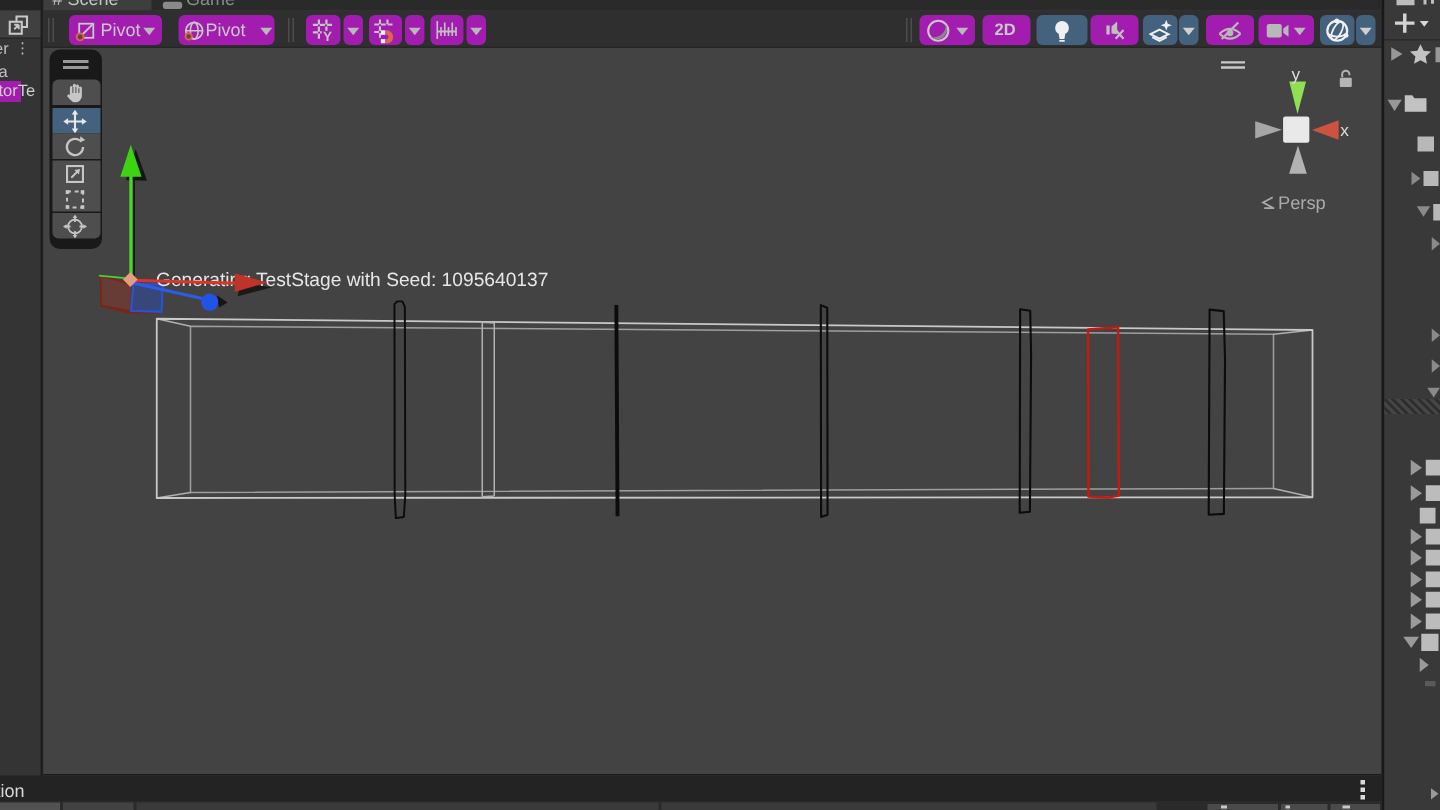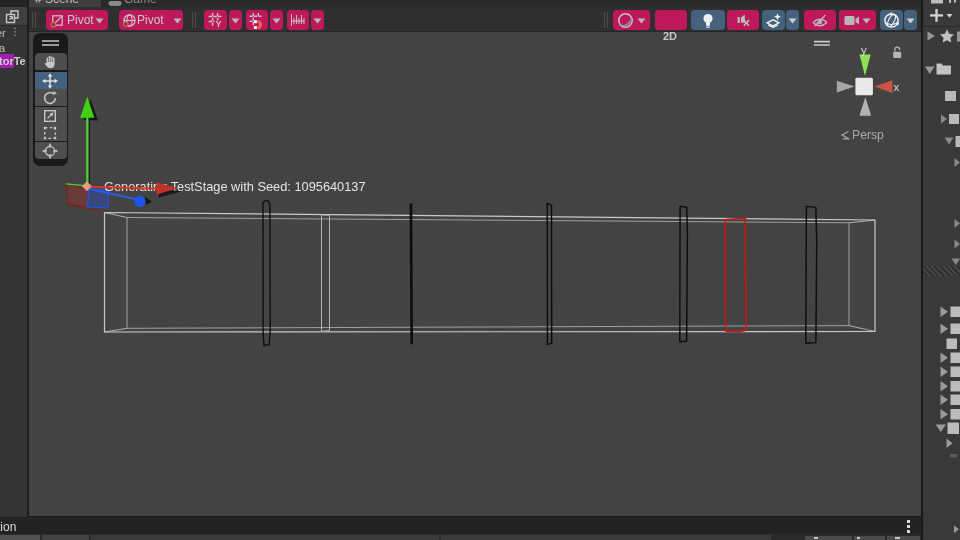--- a/index.html
+++ b/index.html
@@ -19,21 +19,21 @@
     <svg class="abs" style="left:5px;top:9px;" width="15" height="15" viewBox="0 0 15 15">
       <rect x="1.5" y="5.5" width="8" height="8" fill="none" stroke="#c8c8c8" stroke-width="1.4"></rect>
       <path d="M6 5.5 L6 2 L13 2 L13 9 L9.5 9" fill="none" stroke="#c8c8c8" stroke-width="1.4"></path>
       <path d="M4.5 10.5 L7.5 7.5 M7.5 7.5 l-3 0 M7.5 7.5 l0 3" stroke="#c8c8c8" stroke-width="1.2" fill="none"></path>
     </svg>
     <div class="abs" style="left:0;top:26px;width:28px;height:13px;color:#bdbdbd;font-size:11px;">
       <span style="position:absolute;left:-4px;top:1px;">er</span>
       <span style="position:absolute;left:10px;top:0px;font-size:10px;letter-spacing:0;">⋮</span>
     </div>
     <div class="abs" style="left:-1px;top:42px;color:#c0c0c0;font-size:11px;">a</div>
-    <div class="abs" style="left:0;top:54px;width:14px;height:14px;background:#a21caf;color:#cecece;font-size:11px;font-weight:bold;">
+    <div class="abs" style="left:0;top:54px;width:14px;height:14px;background:#a21caf;color:#cecece;font-size:11px;">
         <span style="position:absolute;left:-1px;top:1px;">torTe</span>
       </div>
   </div>
   <div class="abs" style="left:27px;top:0;width:2px;height:540px;background:#1e1e1e;"></div>
 
   <div class="abs" id="scenewin" style="left:29px;top:0;width:892px;height:517px;background:#434343;">
 
     <div class="abs" style="left:0;top:0;width:892px;height:7px;background:#2a2a2a;overflow:hidden;">
       <div class="abs" style="left:0;top:0;width:72px;height:7px;background:#3e3e3e;"></div>
       <div class="abs" style="left:6px;top:-8px;color:#c4c4c4;font-size:12px;"># Scene</div>
@@ -44,21 +44,21 @@
     </div>
 
     <div class="abs" id="toolbar" style="left:0;top:7px;width:892px;height:25px;background:#2f2f2f;"></div>
     <div class="abs" style="left:0;top:31px;width:892px;height:1px;background:#262626;"></div>
 
     <div class="abs" id="viewport" style="left:0;top:32px;width:892px;height:484px;background:#434343;"></div>
     <div class="abs" style="left:0;top:516px;width:892px;height:1px;background:#1a1a1a;"></div>
   </div>
 
   <style>
-    .tbtn { position:absolute; top:10px; height:20px; background:#be185d; border-radius:4px; }
+    .tbtn { position:absolute; top:10px; height:20px; background:#a21caf; border-radius:4px; }
     .tbtn.blue { background:#44617e; }
     .tlabel { color:#c8c8c8; font-size:12px; position:absolute; top:3px; }
     .vsep { position:absolute; top:12px; width:1px; height:16px; background:#4c4c4c; }
   </style>
   <div class="abs" id="tbitems" style="left:0;top:0;width:960px;height:32px;">
     <div class="vsep" style="left:32px;"></div>
       <div class="vsep" style="left:35px;"></div>
 
     <div class="tbtn" style="left:46px;width:62px;">
       <svg class="abs" style="left:4px;top:3px;" width="15" height="15" viewBox="0 0 15 15">
@@ -149,21 +149,21 @@
       <svg class="abs" style="left:4px;top:2px;" width="17" height="17" viewBox="0 0 17 17">
         <circle cx="8.5" cy="8.5" r="6.7" fill="none" stroke="#c8c8c8" stroke-width="1.4"></circle>
         <path d="M3.3 12.6 A6.7 6.7 0 0 0 13.6 4.4 A8.2 8.2 0 0 1 3.3 12.6 z" fill="#8a8a8a"></path>
       </svg>
       <svg class="abs" style="left:24px;top:8px;" width="9" height="6" viewBox="0 0 9 6">
           <polygon points="0.5,0.5 8.5,0.5 4.5,5.5" fill="#b8b8b8"></polygon>
         </svg>
     </div>
 
     <div class="tbtn" style="left:655px;width:32px;">
-        <span class="tlabel" style="left:8px;font-weight:bold;font-size:11px;top:20px;">2D</span>
+        <span class="tlabel" style="left:8px;font-weight:bold;font-size:11px;top:4px;">2D</span>
       </div>
 
     <div class="tbtn blue" style="left:691px;width:34px;">
       <svg class="abs" style="left:10px;top:3px;" width="14" height="16" viewBox="0 0 14 16">
         <circle cx="7" cy="5.6" r="4.6" fill="#f0f0f0"></circle>
         <path d="M4.8 9.5 L9.2 9.5 L8.6 13 L5.4 13 z" fill="#f0f0f0"></path>
         <line x1="5.2" y1="14.2" x2="8.8" y2="14.2" stroke="#f0f0f0" stroke-width="1.2"></line>
       </svg>
     </div>
 

